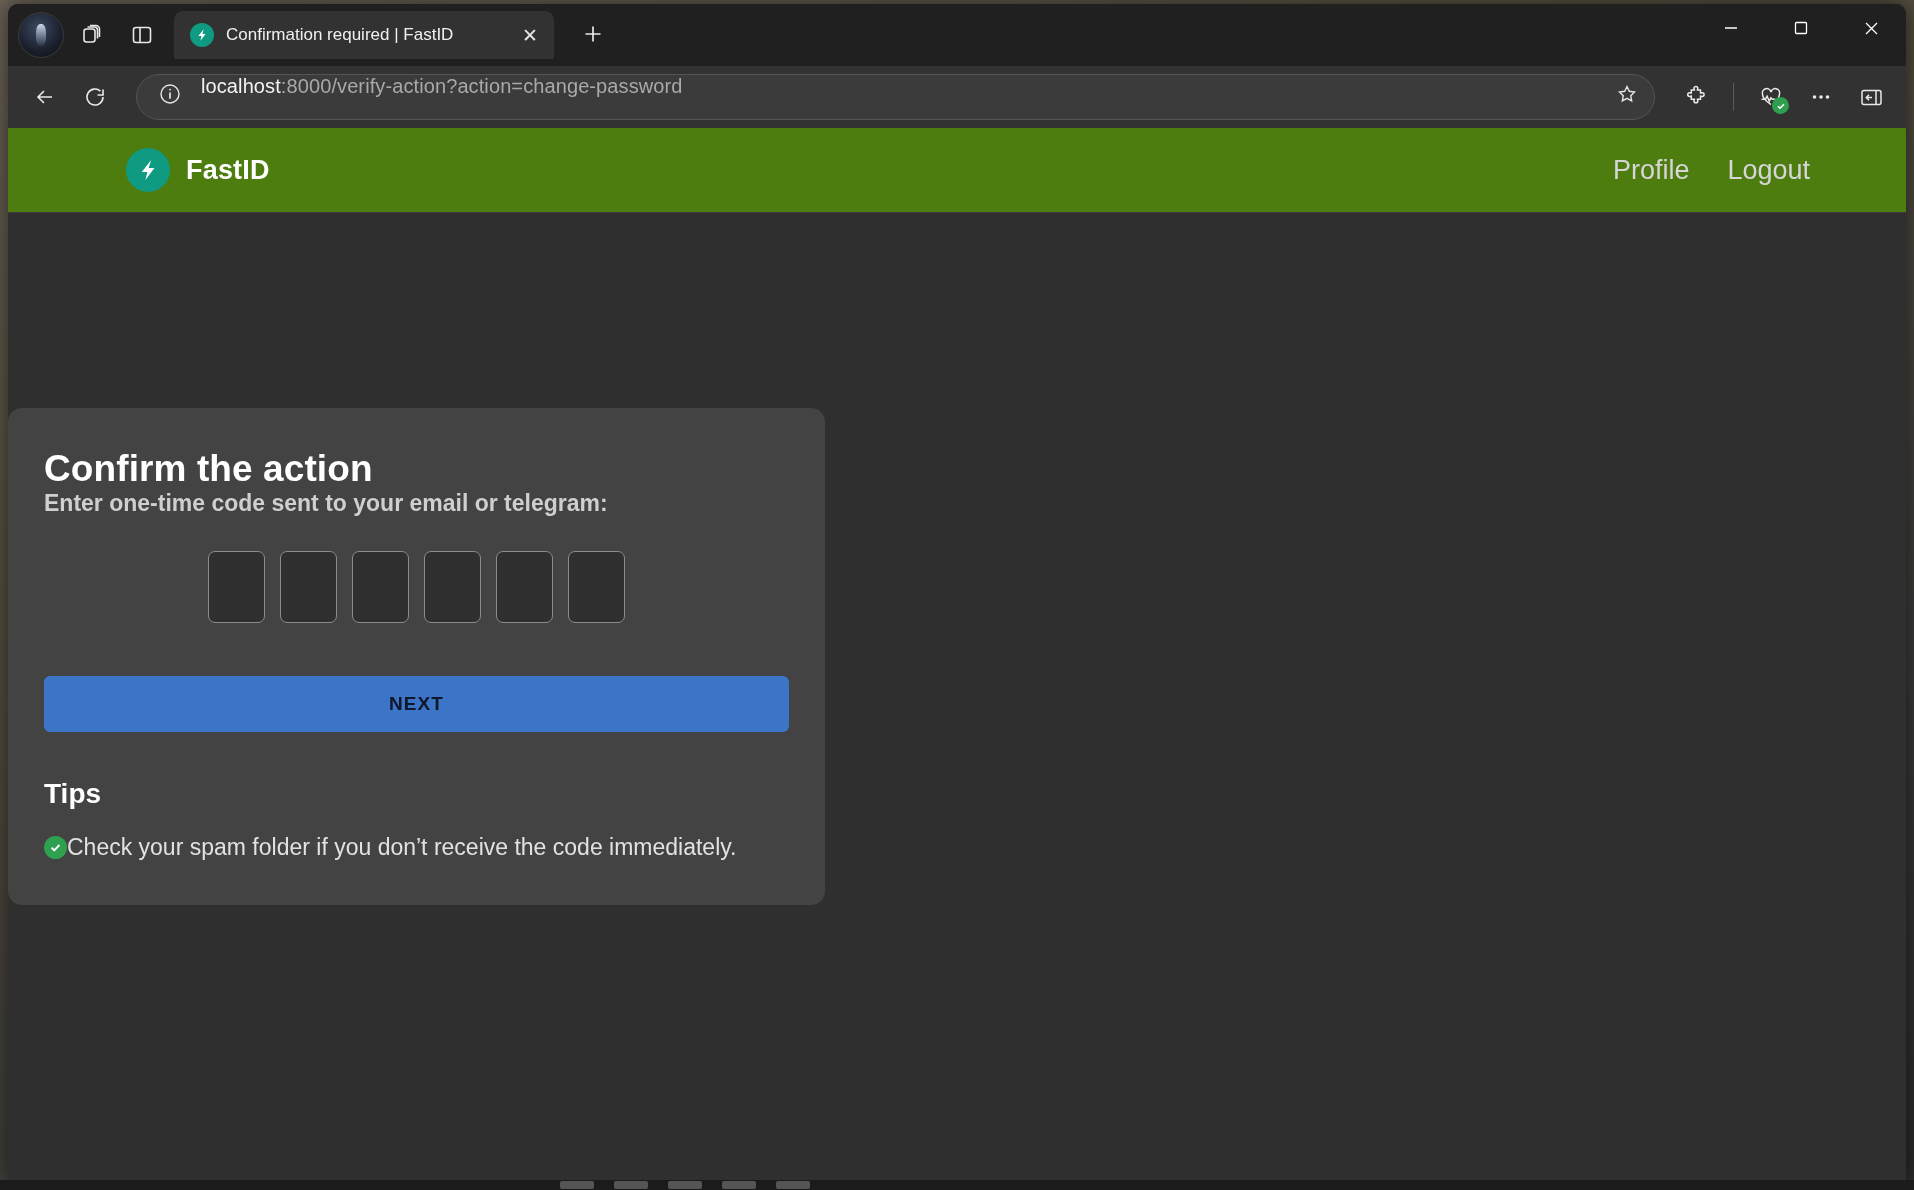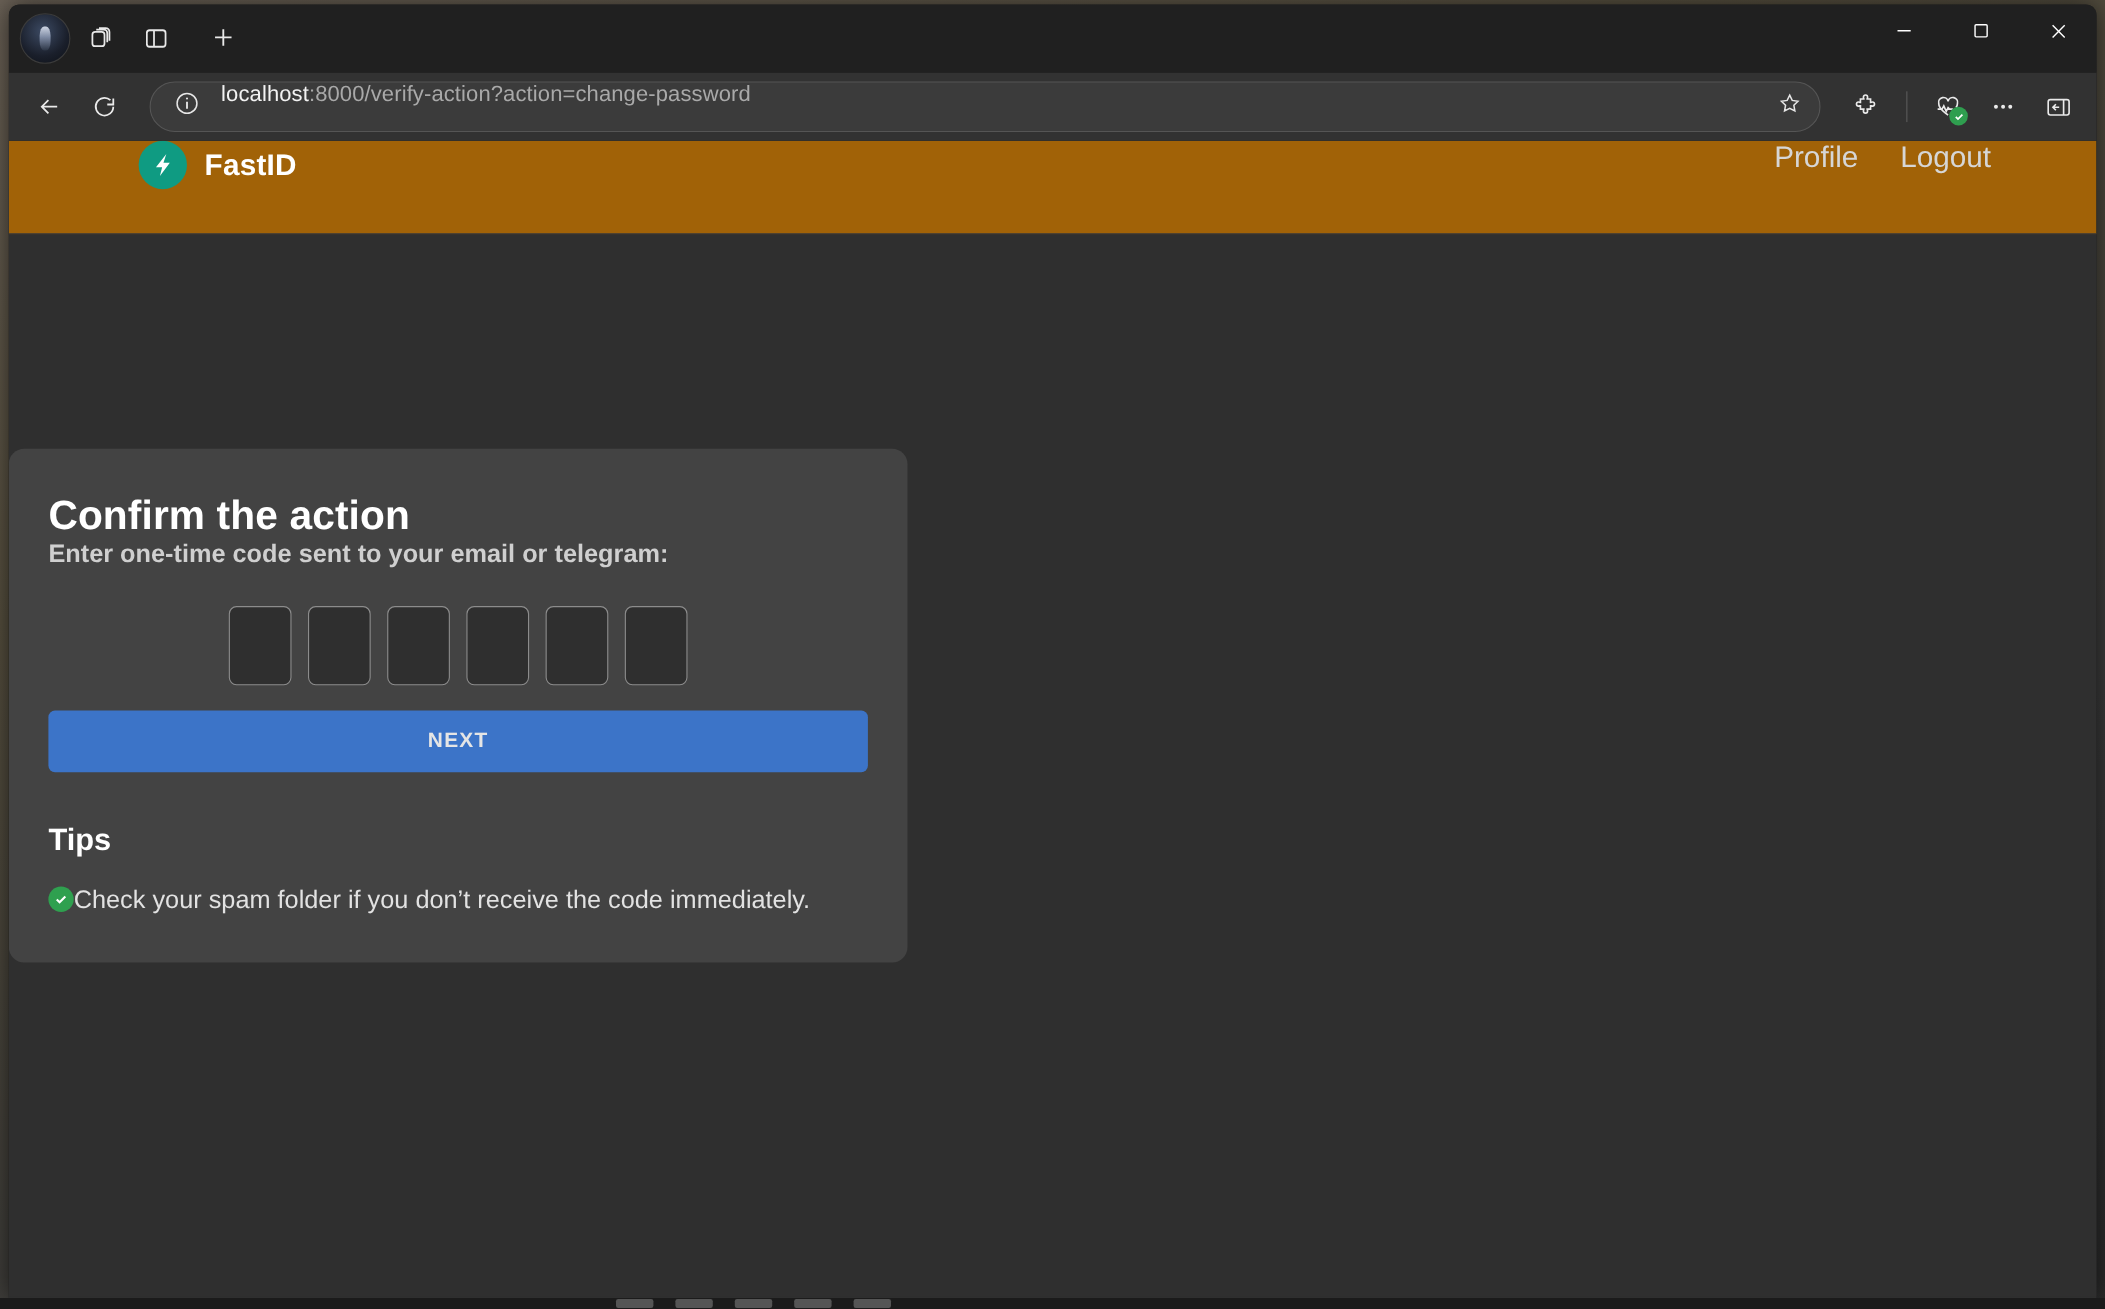--- a/index.html
+++ b/index.html
@@ -143,23 +143,23 @@
     display: flex; align-items: center; justify-content: center;
     font-size: 11px; line-height: 1;
   }
   
   .viewport {
     flex: 1 1 auto; background: #2f2f2f;
     overflow: hidden; position: relative;
   }
   .site-header {
     height: 85px;
-    background: #a16207;
+    background: #4d7c0f;
     border-bottom: 1px solid #3a3a3a;
-    display: flex; align-items: flex-start;
+    display: flex; align-items: center;
     justify-content: space-between;
     padding: 0 96px 0 118px;
   }
   .brand { display: flex; align-items: center; gap: 16px; }
   .brand-mark {
     width: 44px; height: 44px; border-radius: 50%;
     background: #0f9b82;
     display: flex; align-items: center; justify-content: center;
   }
   .brand-name {
@@ -197,24 +197,24 @@
     margin-top: 34px;
   }
   .otp-box {
     width: 57px; height: 72px;
     background: #2f2f2f;
     border: 1px solid #8c8c8c;
     border-radius: 7px;
   }
   .next-btn {
     display: block; width: 100%; height: 56px;
-    margin-top: 23px;
+    margin-top: 53px;
     background: #3c74c8;
     border: none; border-radius: 6px;
-    color: #e5e5e5; font-size: 19px; font-weight: 700;
+    color: #0f172a; font-size: 19px; font-weight: 700;
     letter-spacing: 1.1px;
     font-family: "Liberation Sans", sans-serif;
   }
   .tips-title {
     color: #ffffff; font-size: 28px; font-weight: 700;
     margin-top: 46px;
   }
   .tips-row {
     display: flex; align-items: center; 
     margin-top: 24px;
@@ -262,20 +262,29 @@
           </svg>
         </div>
 
         <div class="chrome-icon-btn">
           <svg width="24" height="24" viewBox="0 0 24 24" fill="none" stroke="#e8e8e8" stroke-width="1.6">
             <rect x="3.5" y="4.5" width="17" height="15" rx="2.5"></rect>
             <path d="M10 4.5v15"></path>
           </svg>
         </div>
 
+        <div class="tab">
+          <div class="tab-favicon">
+            <svg width="14" height="14" viewBox="0 0 14 14">
+              <path d="M8.6 1.2 3.4 7.9h3.1L5.4 12.8l5.2-6.9H7.5z" fill="#ffffff"></path>
+            </svg>
+          </div>
+          <span class="tab-title">Confirmation required | FastID</span>
+          <span class="tab-close">✕</span>
+        </div>
 
         <div class="newtab-btn">
           <svg width="22" height="22" viewBox="0 0 22 22" stroke="#e9e9e9" stroke-width="1.7">
             <path d="M11 3.5v15M3.5 11h15"></path>
           </svg>
         </div>
       </div>
 
       <div class="winctl">
         <div>

